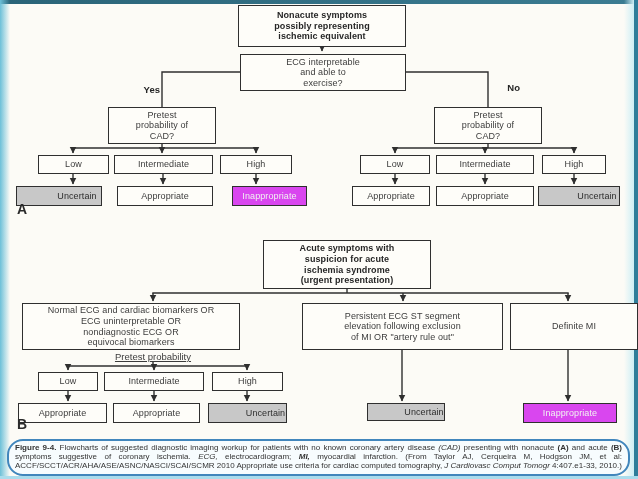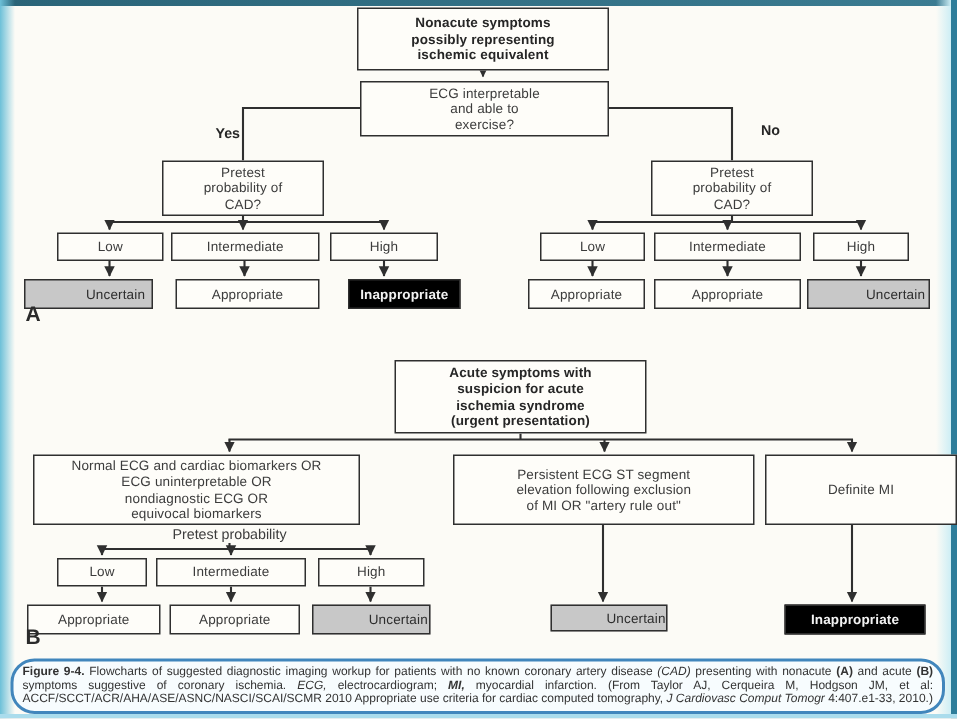--- a/index.html
+++ b/index.html
@@ -16,23 +16,23 @@
   #strip-bottom{left:0;bottom:0;width:638px;height:3px;background:#aadcec;}
   .box{
     position:absolute;box-sizing:border-box;
     border:1.4px solid #2f2f2f;background:#fefdf9;
     display:flex;align-items:center;justify-content:center;
     text-align:center;white-space:pre-line;
     font-size:9px;line-height:1.18;color:#3c3c3c;letter-spacing:.1px;
   }
   .bold-box{font-weight:700;color:#262626;}
   .gray{background:#c8c8c8;color:#2d2d2d;padding-left:36px;}
-  .black{background:#000000;color:#f2f2f2;font-weight:700;}
+  .black{background:#d946ef;color:#f2f2f2;font-weight:400;}
   .free-label{position:absolute;font-weight:700;font-size:9.5px;color:#262626;text-align:right;}
-  .plain-label{position:absolute;font-size:9.5px;color:#3c3c3c;text-align:center;}
+  .plain-label{position:absolute;font-size:9.5px;color:#3c3c3c;text-align:center;text-decoration:underline;}
   .panel-letter{position:absolute;font-weight:700;font-size:14px;color:#2b2b2b;}
   #connothers{position:absolute;left:0;top:0;pointer-events:none;}
   #caption-box{
     position:absolute;left:7px;top:439px;width:623px;height:37px;box-sizing:border-box;
     border:2px solid #4186bc;border-radius:16px;background:#f7fcfe;
     padding:2px 6px;font-size:8px;line-height:1.14;color:#333;
     text-align:justify;overflow:hidden;
   }
 </style>
 </head>

